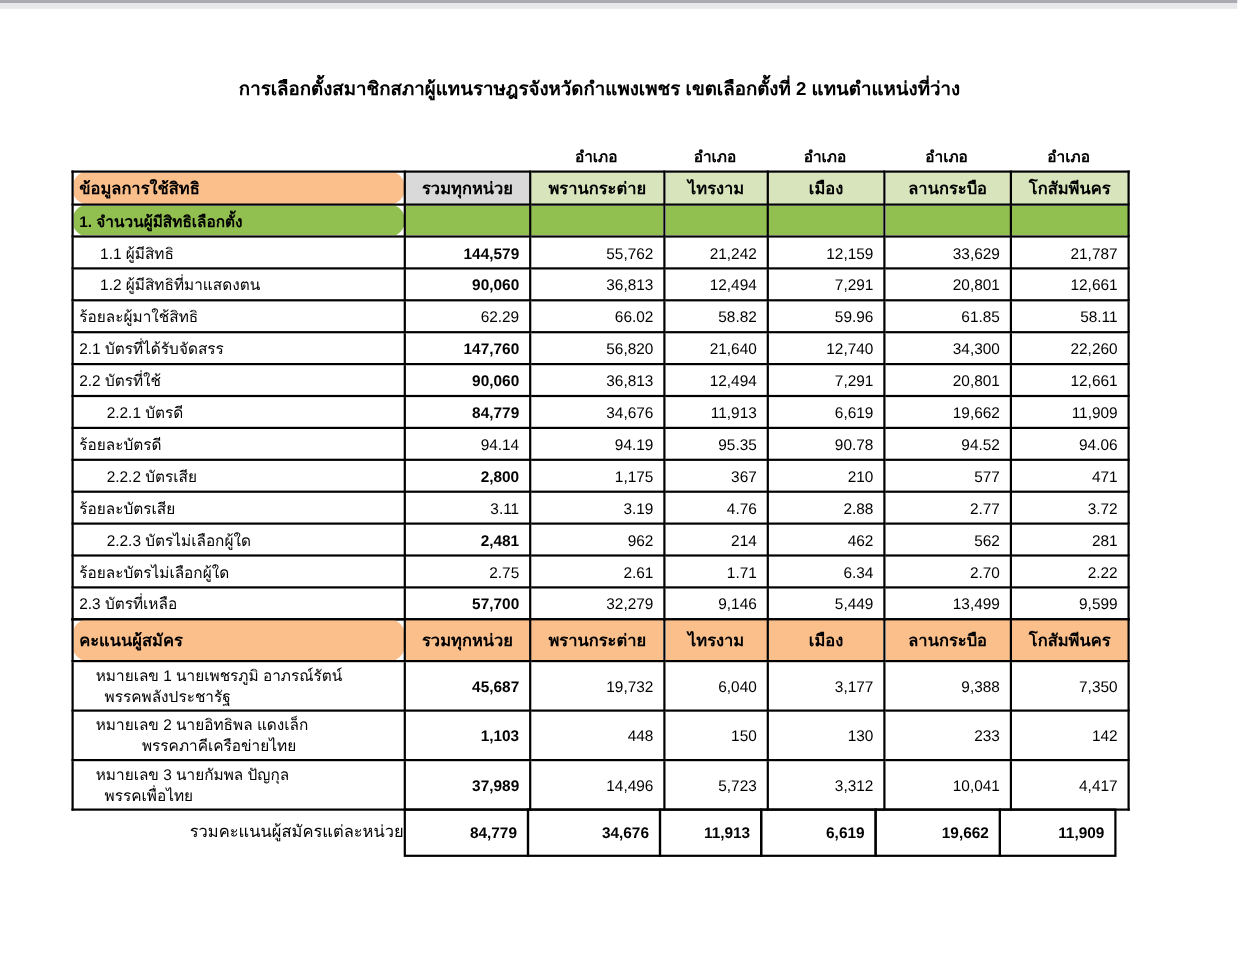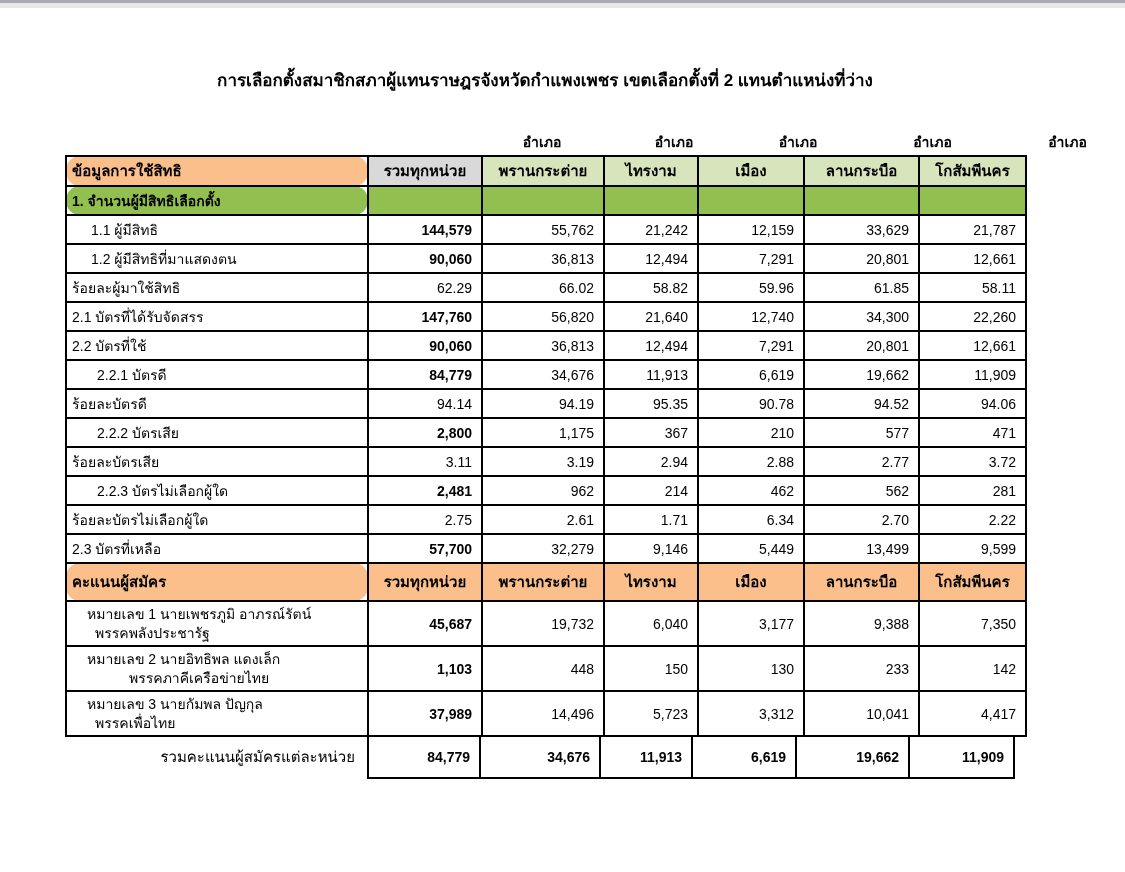--- a/index.html
+++ b/index.html
@@ -7,21 +7,21 @@
     width:1125px;height:872px;position:relative;background:#ffffff;
     font-family:"Liberation Sans","DejaVu Sans",sans-serif;color:#000;
     overflow:hidden;
   }
   .top-edge{
     position:absolute;left:0;top:0;width:1125px;height:8px;
     background:linear-gradient(#a9aab2 0,#a9aab2 3px,#e8e8eb 3px,#e8e8eb 8px);
   }
   .title-wrap{position:absolute;left:65px;top:66px;width:960px;text-align:center;}
   .title-line{font-size:17px;font-weight:bold;line-height:30px;}
-  .amphoe-row{position:absolute;left:481px;top:131px;height:22px;display:flex;gap:24px;}
+  .amphoe-row{position:absolute;left:481px;top:131px;height:22px;display:flex;}
   .amphoe-row span{display:block;text-align:center;font-weight:bold;font-size:14px;line-height:22px;}
   .tables-wrap{position:absolute;left:65px;top:155px;width:960px;}
   table{border-collapse:collapse;table-layout:fixed;width:960px;}
   td{border:2px solid #000;font-size:14px;padding:0;overflow:hidden;white-space:nowrap;}
   tr{height:29px;}
   tr.hdr1{height:30px;}
   tr.hdr2{height:38px;}
   tr.cand{height:45px;}
   .score-table{margin-top:-2px;}
   td.lbl{text-align:left;padding-left:5px;border-radius:14px;}
@@ -34,21 +34,21 @@
   td.c-lgreen{background:var(--lgreen);}
   td.c-green{background:var(--green);}
   td.hcell{font-weight:bold;text-align:center;font-size:15px;}
   td.hcell.lbl{text-align:left;}
   .cand-name{padding-left:20px;line-height:19px;}
   .cand-party{line-height:19px;}
   .party-ind1{padding-left:28px;}
   .party-ind2{padding-left:62px;}
   .total-row{display:flex;margin-top:-2px;height:44px;}
   .total-label{
-    width:302px;box-sizing:border-box;text-align:right;padding-right:12px;
+    width:302px;box-sizing:border-box;text-align:right;
     font-size:15px;line-height:44px;
   }
   .total-cell{
     box-sizing:border-box;border:2px solid #000;font-weight:bold;font-size:14px;
     text-align:right;padding-right:9px;line-height:40px;
   }
   .total-cell + .total-cell{margin-left:-2px;}
 </style>
 </head>
 <body style="--orange: #FBBF8B; --gray: #D9D9D9; --green: #92C050; --lgreen: #D7E4BC;">
@@ -166,21 +166,21 @@
           <td class="val">1,175</td>
           <td class="val">367</td>
           <td class="val">210</td>
           <td class="val">577</td>
           <td class="val">471</td>
         </tr>
         <tr>
           <td class="lbl ">ร้อยละบัตรเสีย</td>
           <td class="val">3.11</td>
           <td class="val">3.19</td>
-          <td class="val">2.94</td>
+          <td class="val">4.76</td>
           <td class="val">2.88</td>
           <td class="val">2.77</td>
           <td class="val">3.72</td>
         </tr>
         <tr>
           <td class="lbl ind2">2.2.3 บัตรไม่เลือกผู้ใด</td>
           <td class="val bold">2,481</td>
           <td class="val">962</td>
           <td class="val">214</td>
           <td class="val">462</td>

